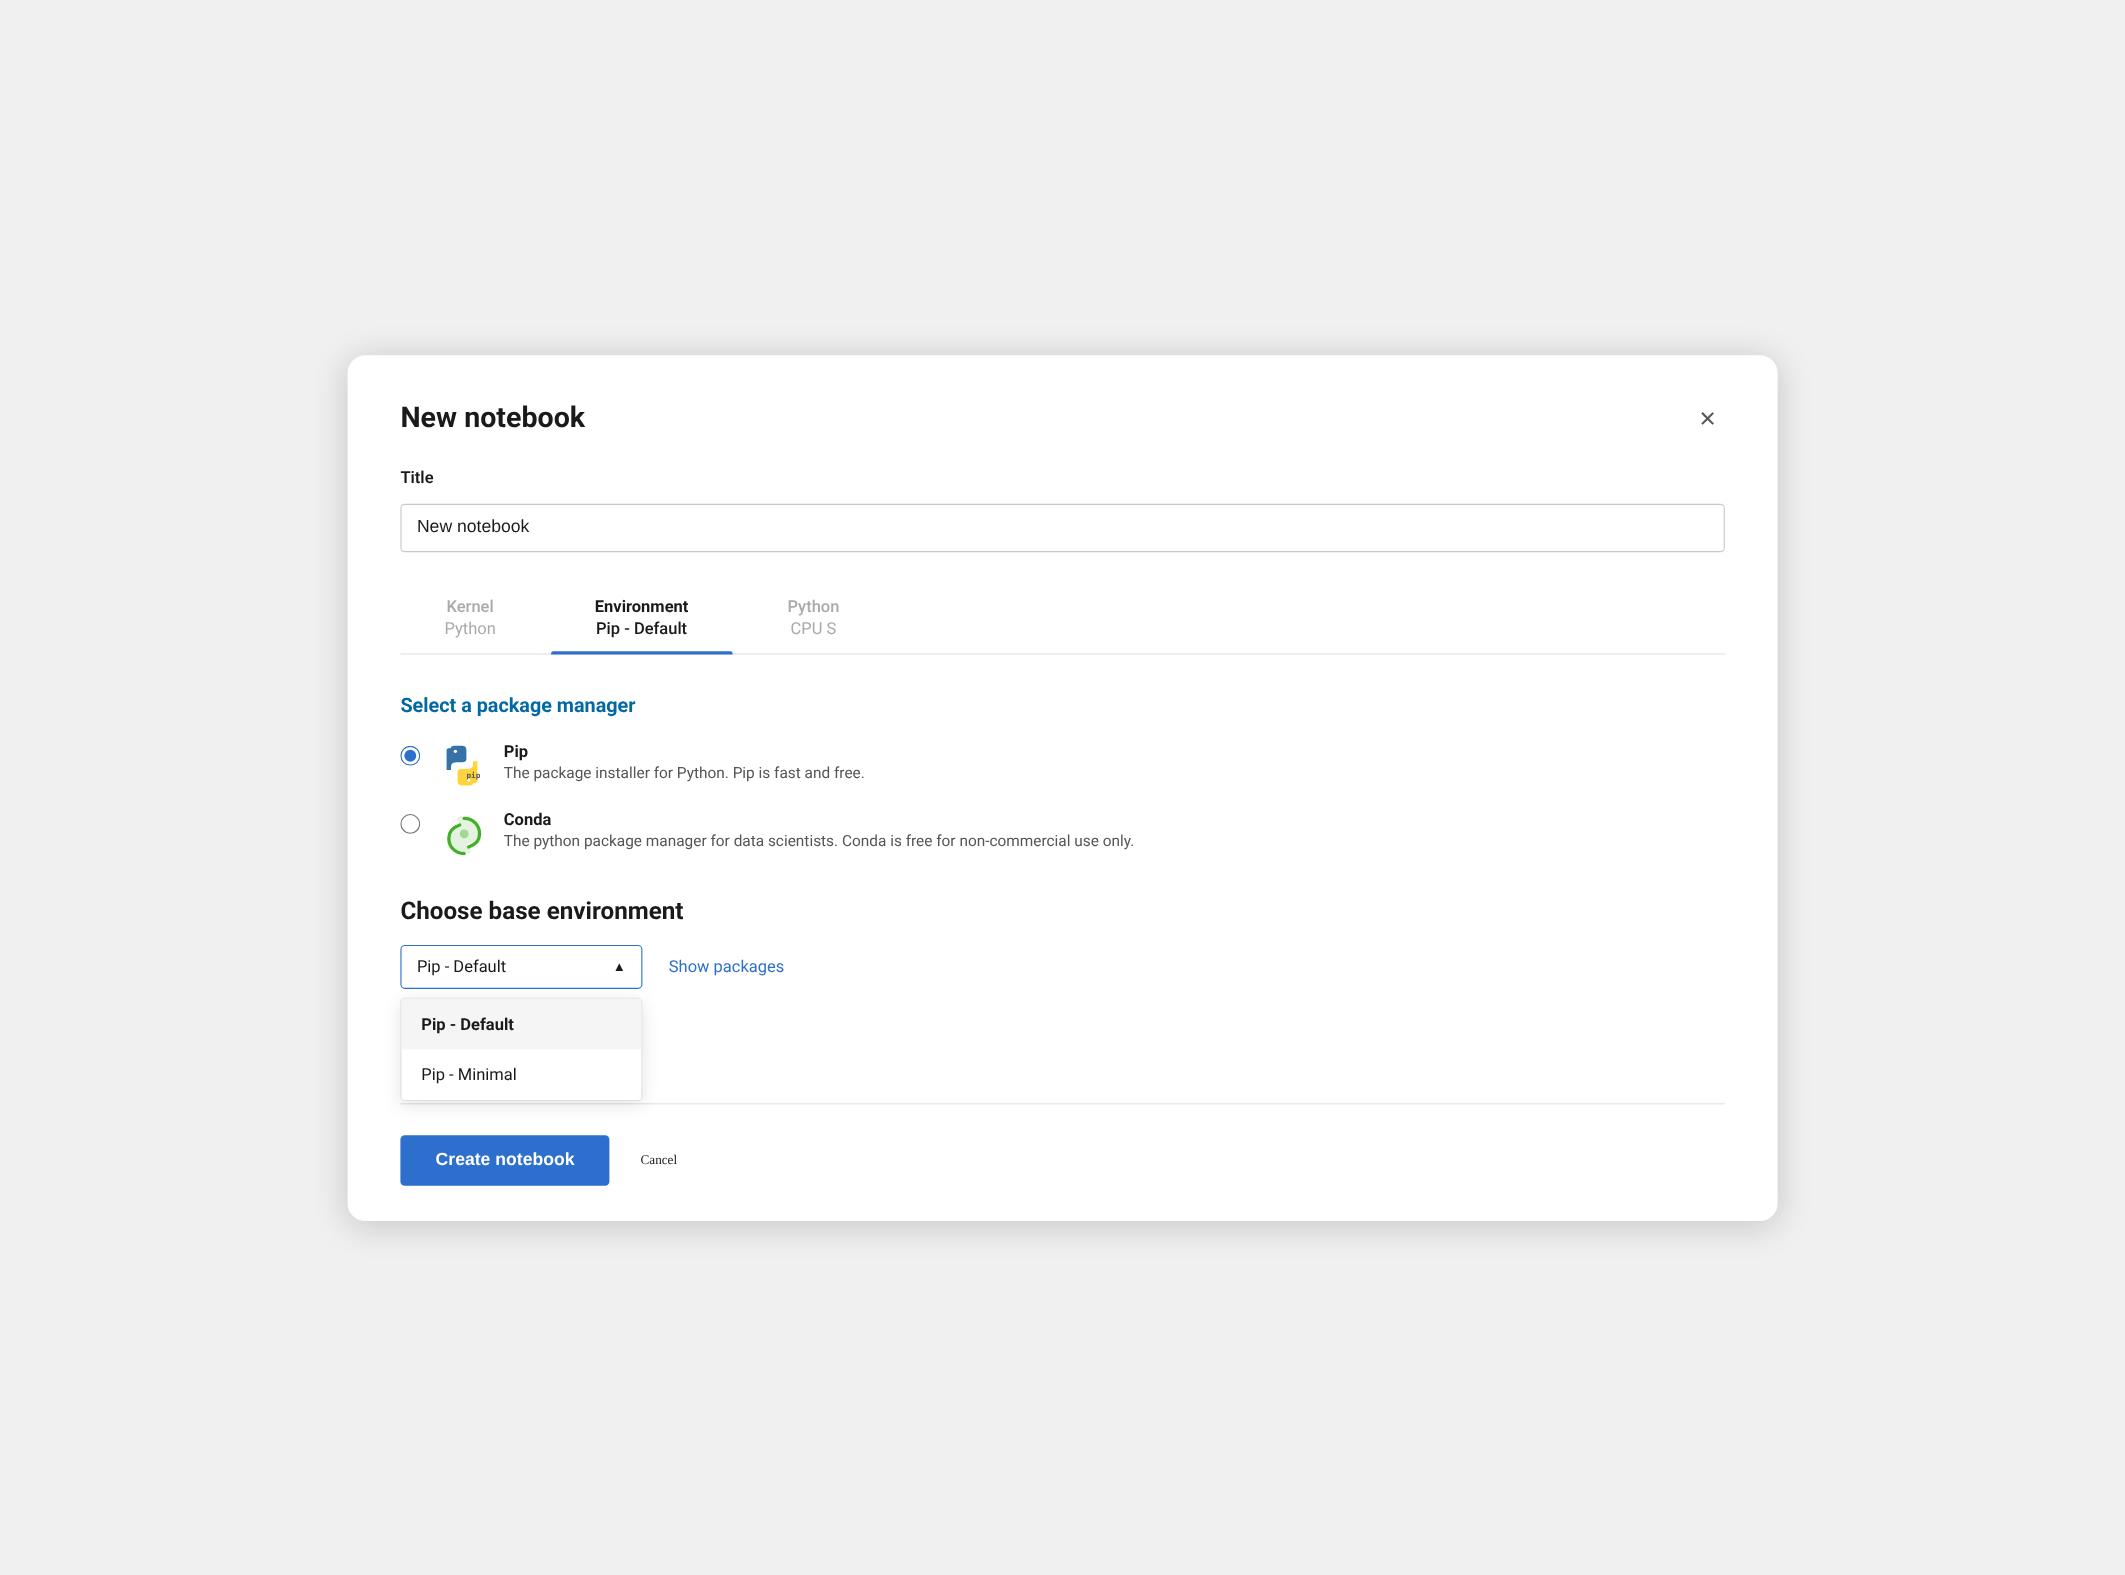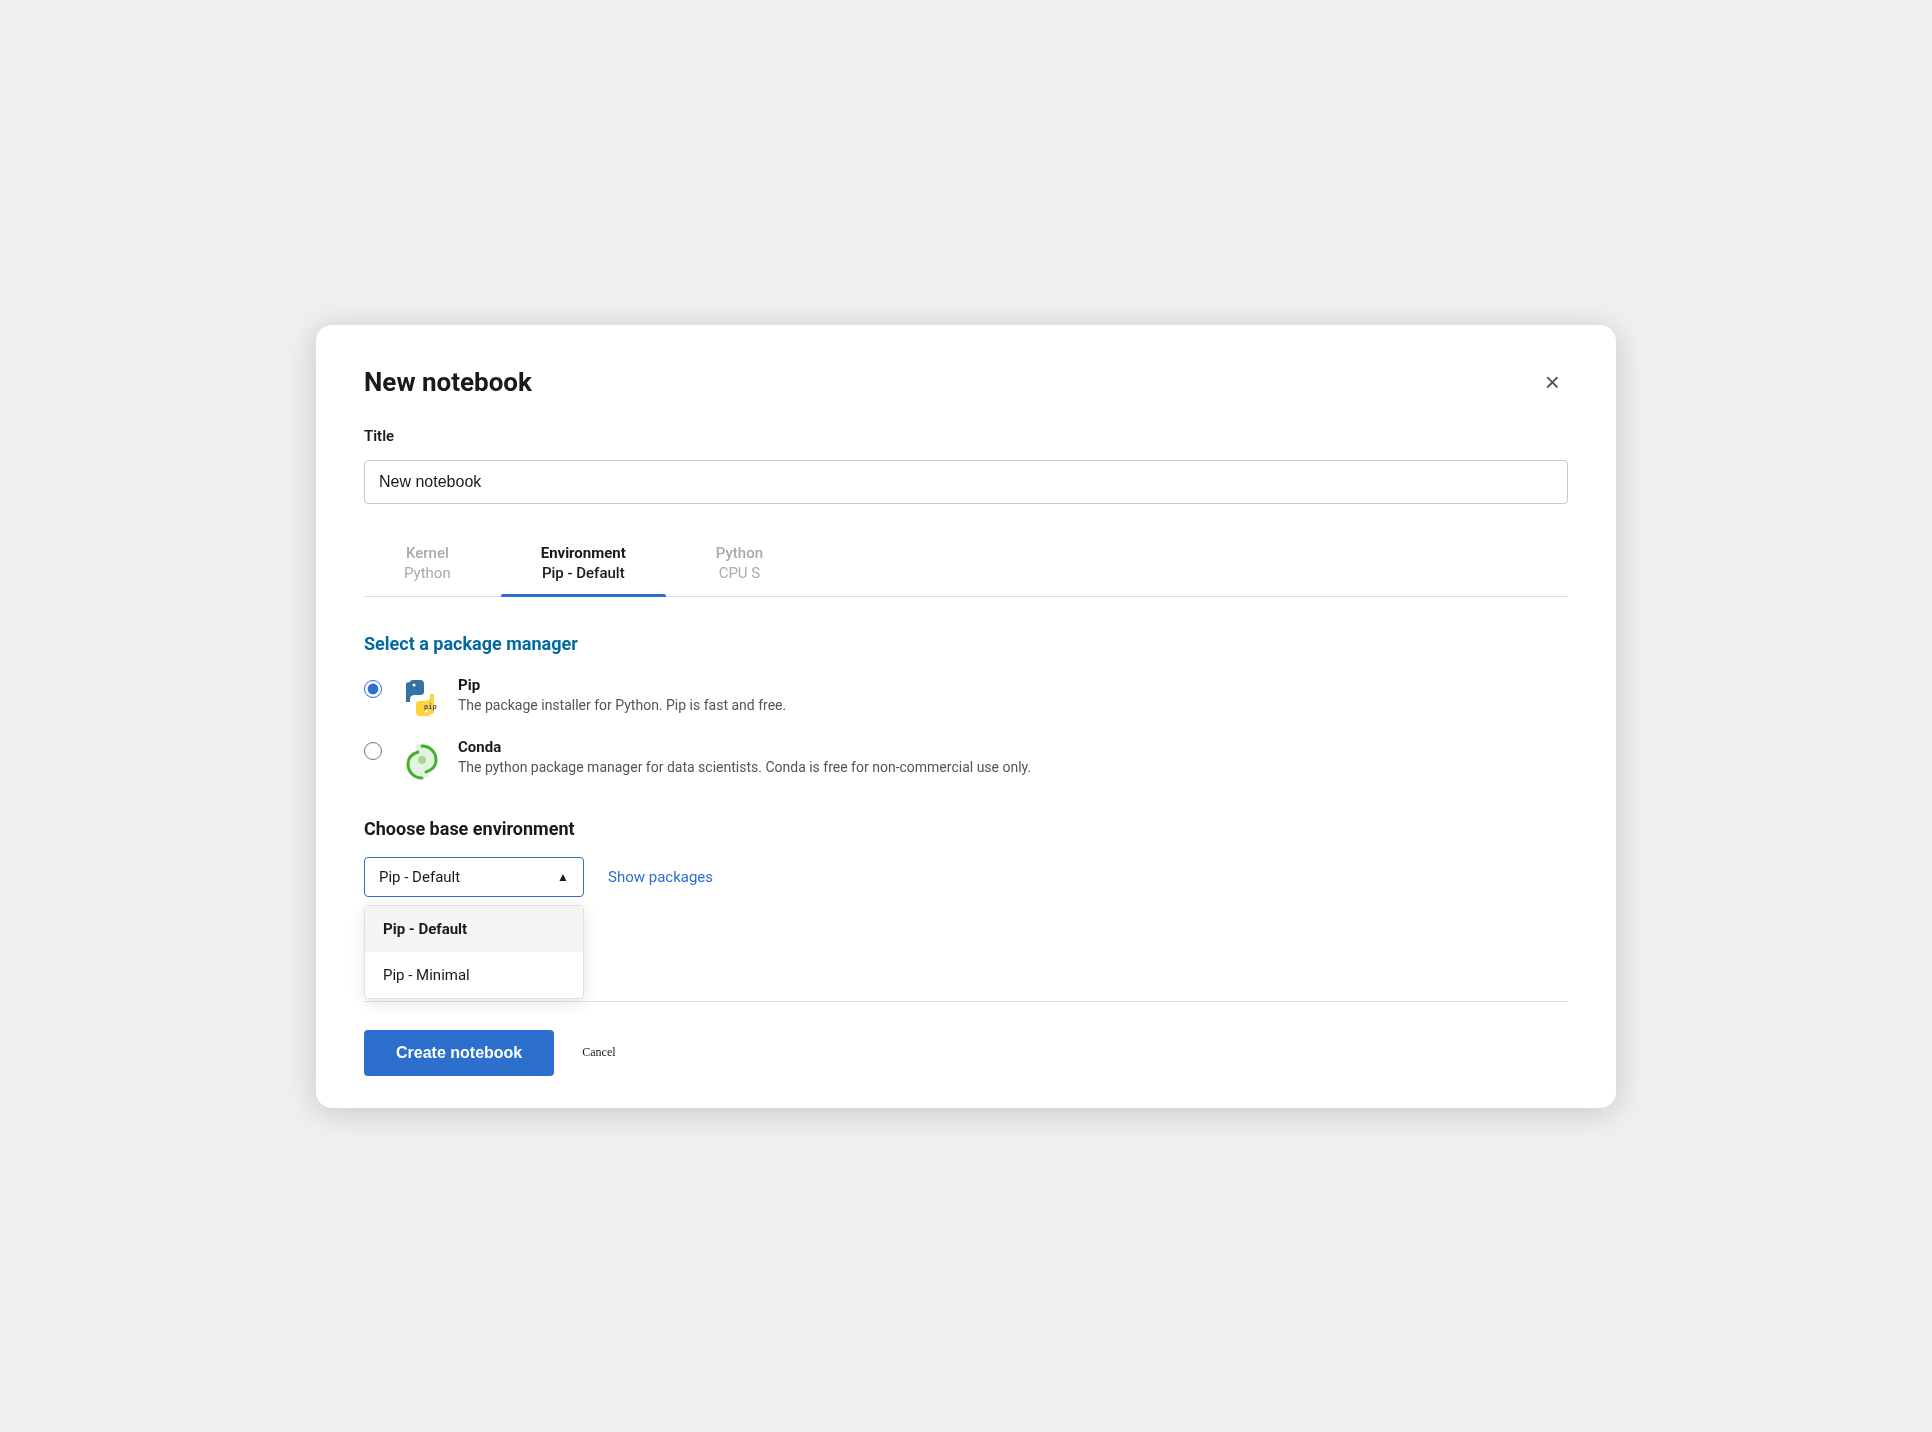--- a/index.html
+++ b/index.html
@@ -135,21 +135,21 @@
       font-size: 15px;
       font-weight: 700;
       color: #1a1a1a;
       margin-bottom: 3px;
     }
     .radio-desc {
       font-size: 14px;
       color: #555;
     }
     .env-section-title {
-      font-size: 18px;
+      font-size: 22px;
       font-weight: 700;
       color: #1a1a1a;
       margin-bottom: 18px;
     }
     .dropdown-row {
       display: flex;
       align-items: center;
       gap: 24px;
       margin-bottom: 8px;
       position: relative;

